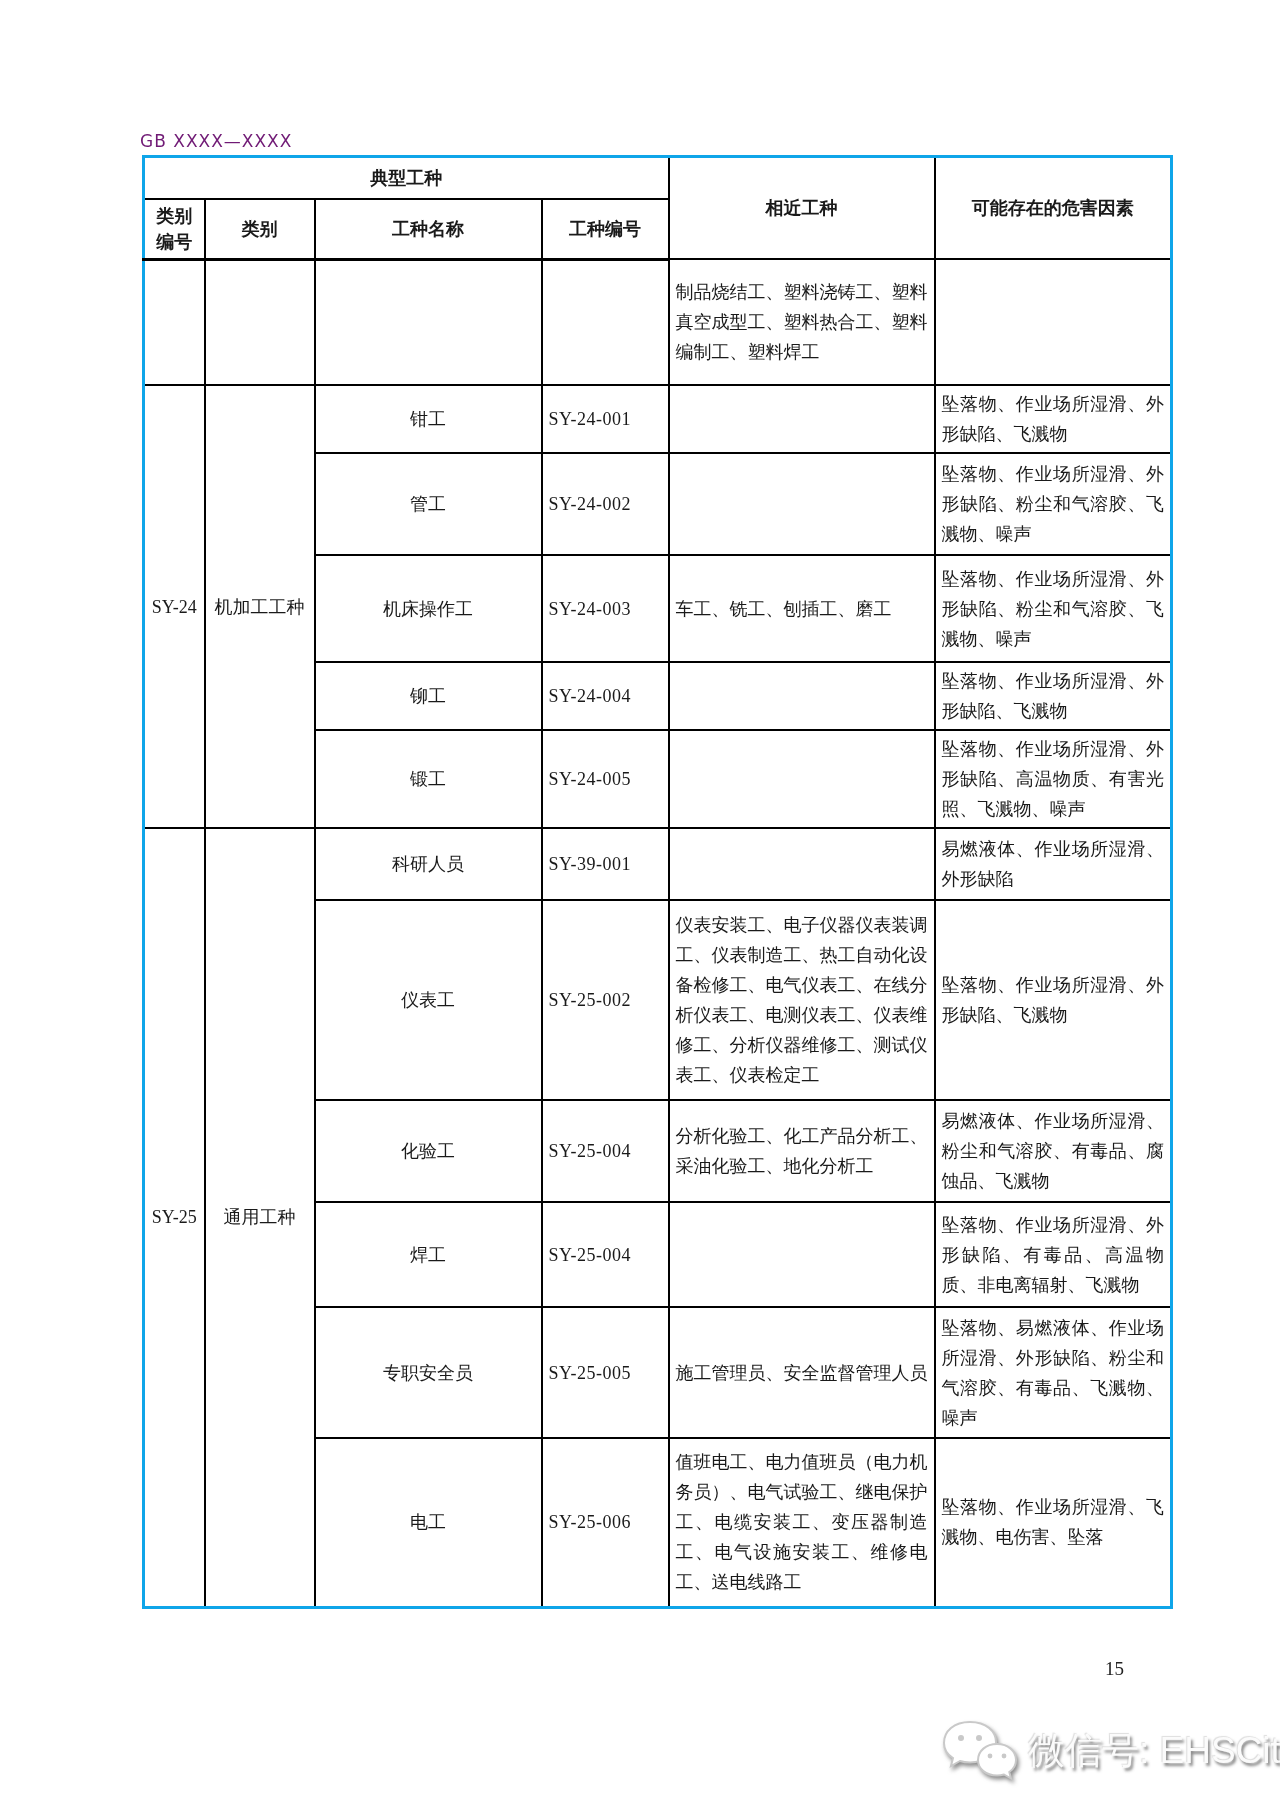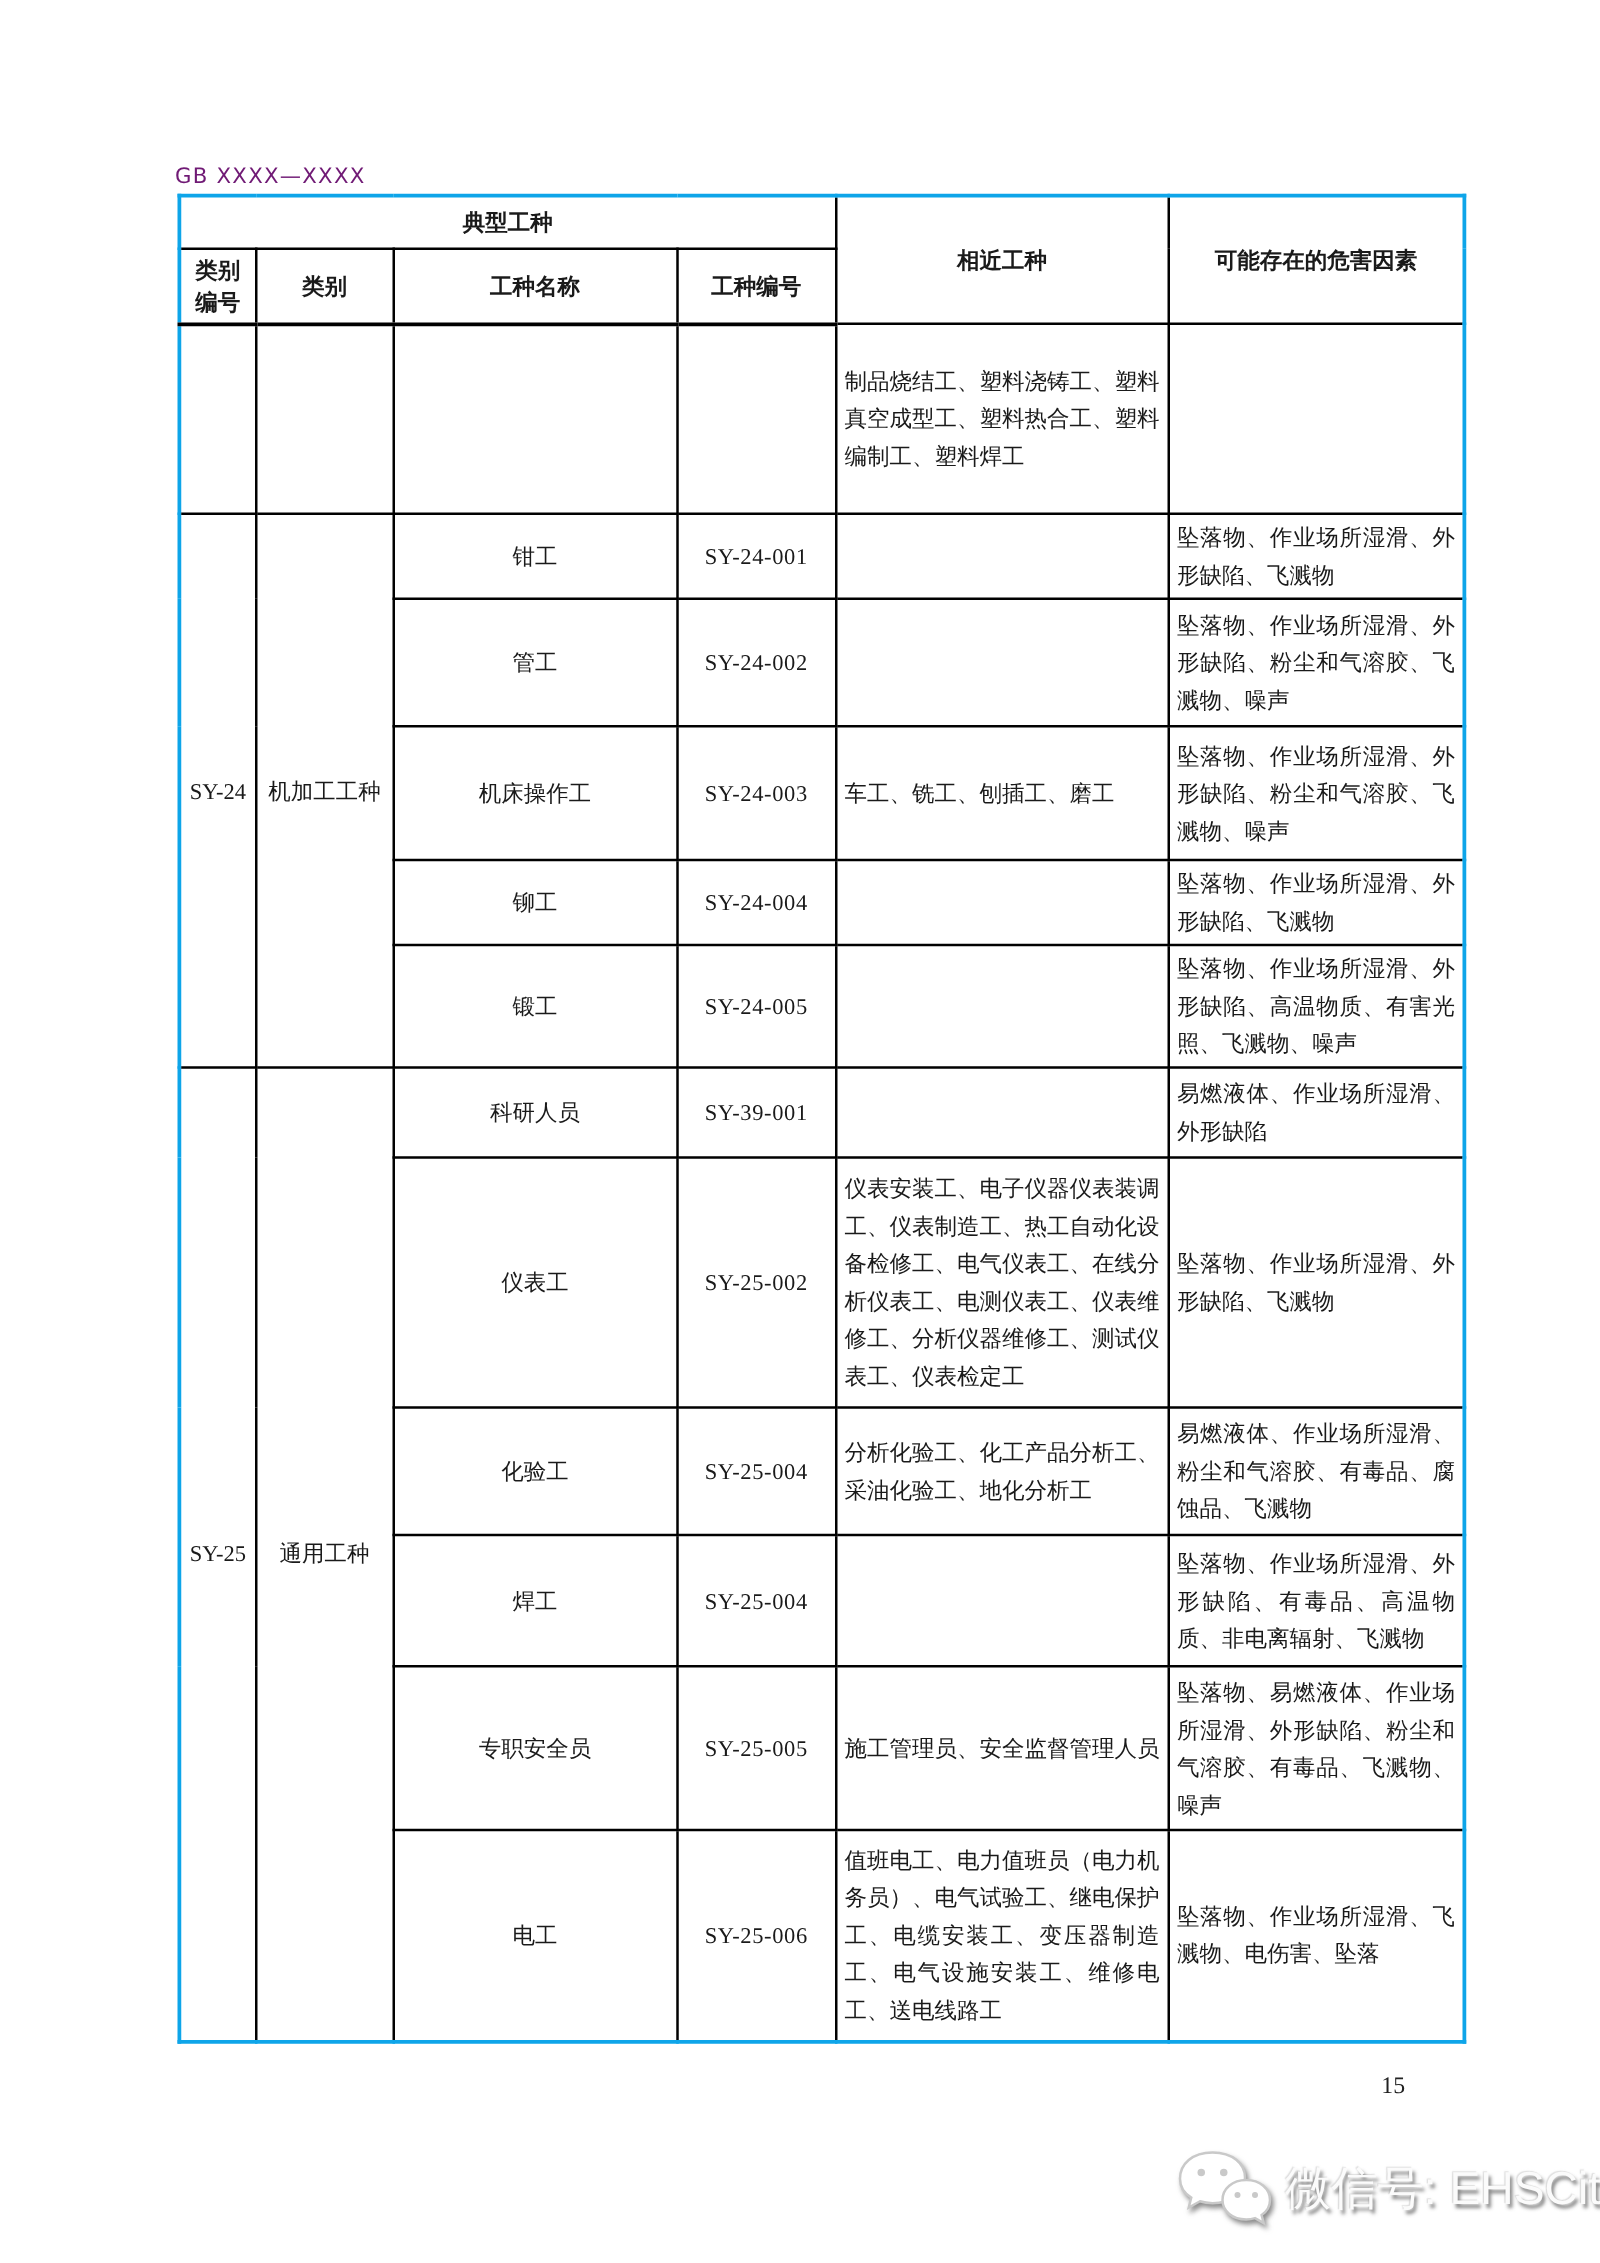--- a/index.html
+++ b/index.html
@@ -23,21 +23,21 @@
     font-size:18px;
     line-height:30px;
     overflow:hidden;
   }
   table.jobs th{
     font-weight:bold;text-align:center;line-height:26px;font-size:18px;
   }
   tr.h2 th{border-bottom:3px solid #000;}
   td.cat{ text-align:center; }
   td.name{ text-align:center;margin-left:44px; }
-  td.code{ text-align:center; letter-spacing:0.5px; }
+  td.code{ letter-spacing:0.5px; }
   td.txt{ text-align:justify; text-justify:inter-ideograph; }
   td.lh-lg{ line-height:42px; }
   td.shift-up{ padding-bottom:320px; }
   .page-num{
     position:absolute;left:1105px;top:1658px;font-size:19px;color:#222;font-family:Liberation Serif, serif;
   }
   .watermark{
     position:absolute;left:940px;top:1718px;display:flex;align-items:center;gap:10px;
   }
   .watermark .wm-text{
@@ -69,21 +69,21 @@
     <th rowspan="2">相近工种</th>
     <th rowspan="2">可能存在的危害因素</th>
   </tr>
   <tr class="h2" style="height:53px;">
     <th>类别编号</th>
     <th>类别</th>
     <th>工种名称</th>
     <th>工种编号</th>
   </tr>
 
-  <tr style="height:152px;">
+  <tr style="height:126px;">
     <td></td>
     <td></td>
     <td></td>
     <td></td>
     <td class="txt lh-lg">制品烧结工、塑料浇铸工、塑料真空成型工、塑料热合工、塑料编制工、塑料焊工</td>
     <td></td>
   </tr>
 
   <tr style="height:67px;">
     <td rowspan="5" class="cat">SY-24</td>

